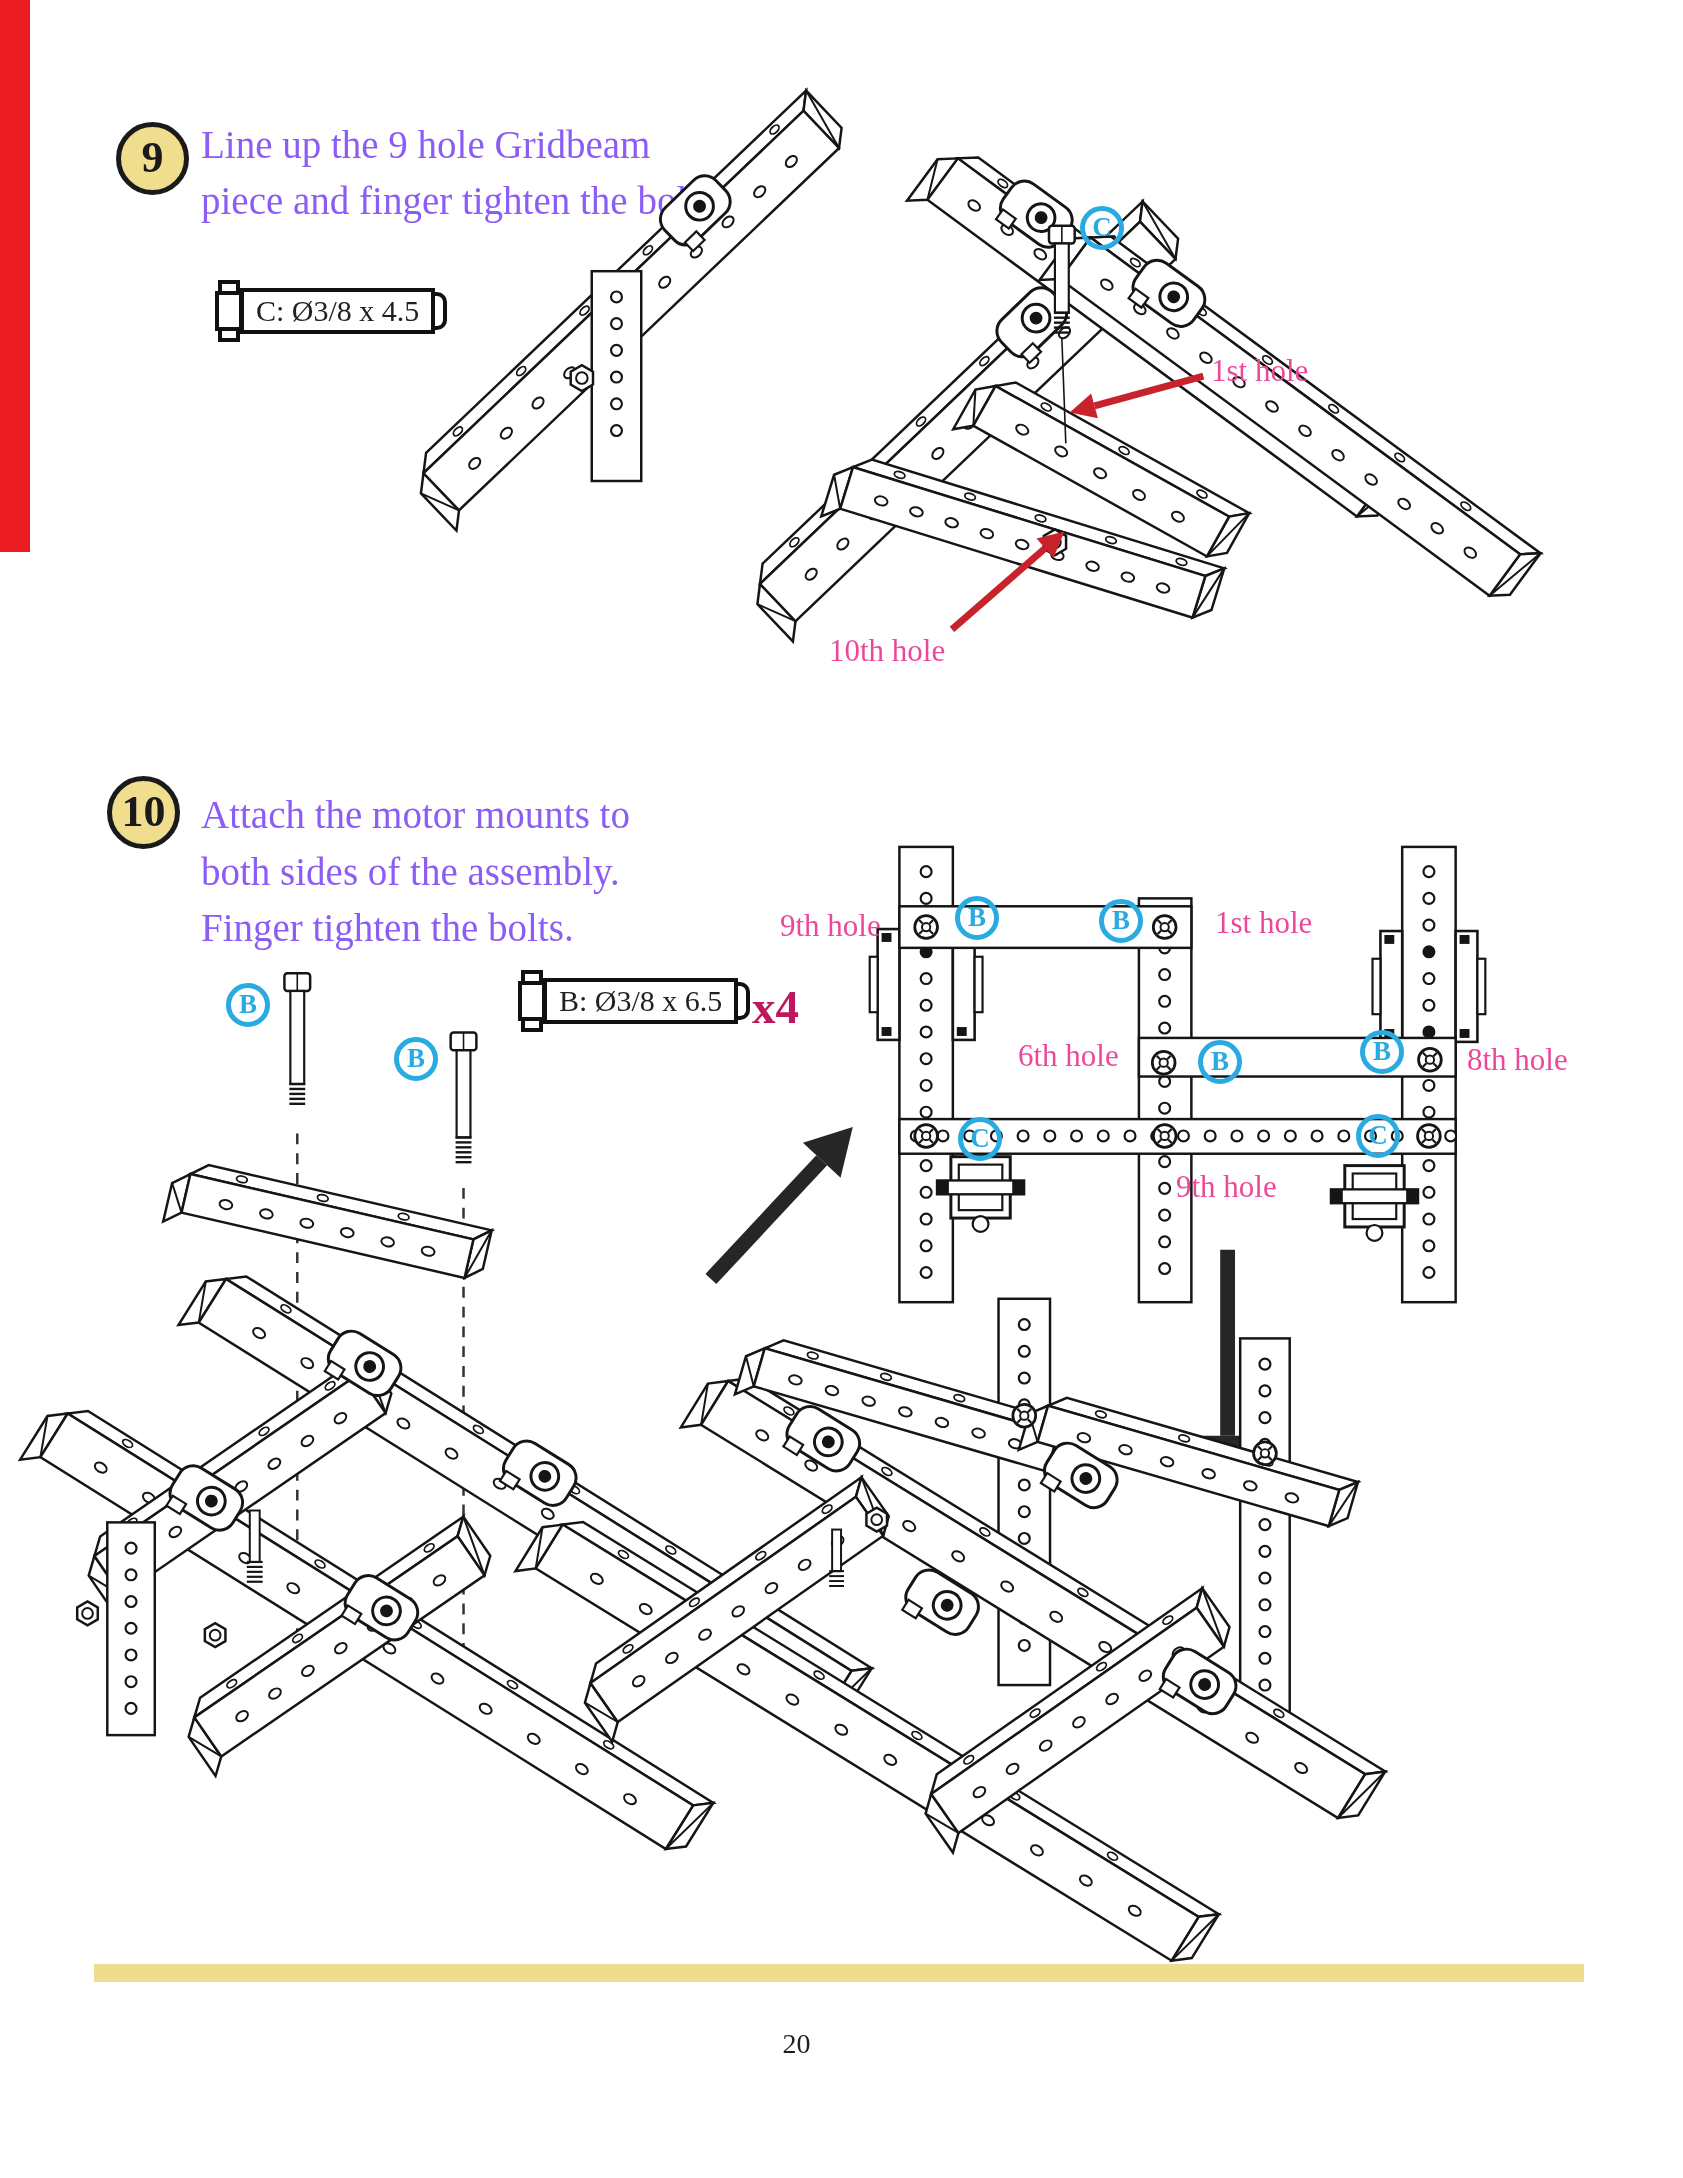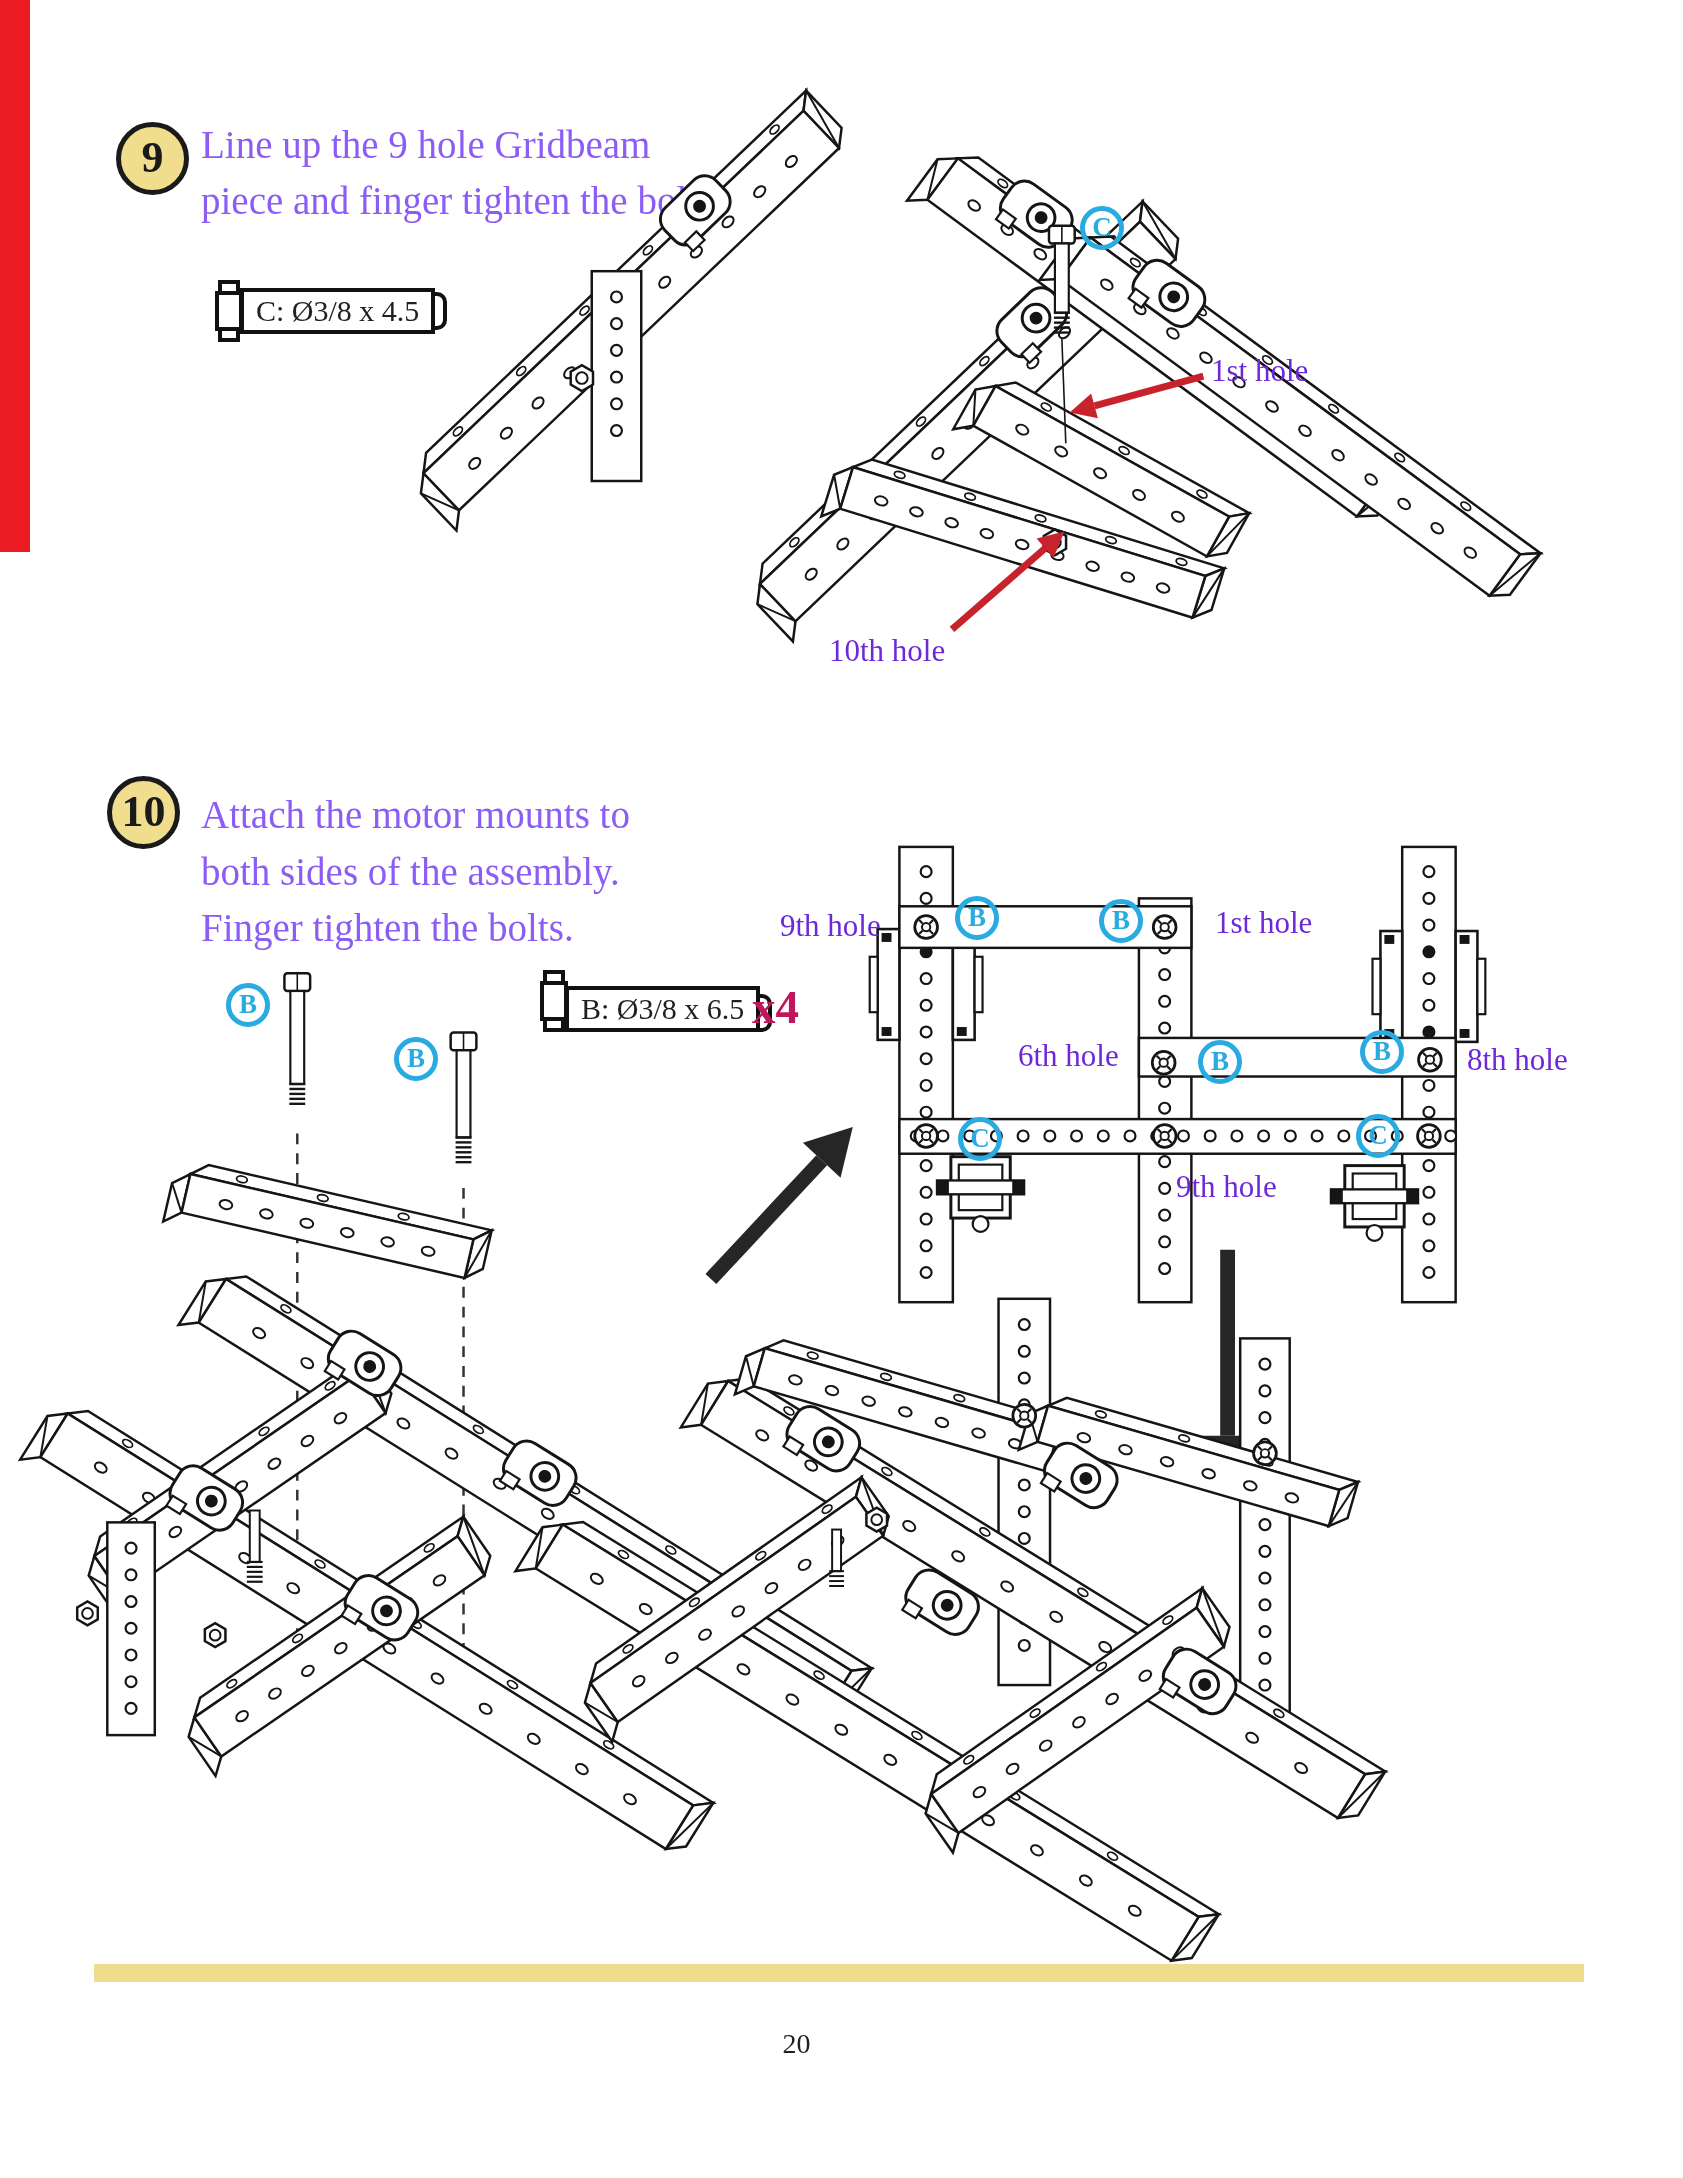--- a/index.html
+++ b/index.html
@@ -3,21 +3,21 @@
 <meta charset="utf-8">
 <style>
   html,body{margin:0;padding:0;background:#ffffff;}
   #page{position:relative;width:1683px;height:2178px;background:#ffffff;overflow:hidden;
         font-family:"Liberation Serif",serif;color:#231F20;}
   .edgebar{position:absolute;left:0;top:0;width:30px;height:552px;background:#EC1C24;}
   .badge{position:absolute;width:73px;height:73px;box-sizing:border-box;background:#F0DE8E;
          border:5px solid #1a1a1a;border-radius:50%;text-align:center;
          font:700 44px/61px "Liberation Serif",serif;color:#1a1a1a;}
   .ins{position:absolute;font:39px/56px "Liberation Serif",serif;color:#8b5cf6;white-space:nowrap;}
-  .rl{position:absolute;font:31px/34px "Liberation Serif",serif;color:#6d28d9;white-space:nowrap;}
+  .rl{position:absolute;font:31px/34px "Liberation Serif",serif;color:#ec4899;white-space:nowrap;}
   .co{position:absolute;width:44px;height:44px;box-sizing:border-box;border:5px solid #29ABE2;
       border-radius:50%;color:#29ABE2;text-align:center;font:600 27px/33px "Liberation Serif",serif;
       transform:translate(-50%,-50%);}
   .blabel{position:absolute;display:flex;align-items:center;}
   .bhead{display:flex;flex-direction:column;align-items:center;}
   .bh1{width:22px;height:15px;border:4px solid #111;box-sizing:border-box;}
   .bh2{width:28px;height:40px;border:4px solid #111;box-sizing:border-box;margin:-4px 0;}
   .bshaft{height:46px;box-sizing:border-box;border:4px solid #111;margin-left:-3px;
           display:flex;align-items:center;padding:0 12px;font:30px "Liberation Serif",serif;
           white-space:nowrap;background:#fff;}
@@ -249,21 +249,21 @@
   <div class="rl" style="left:1211px;top:354px;">1st hole</div>
   <div class="rl" style="left:829px;top:634px;">10th hole</div>
 
   <div class="badge" style="left:107px;top:776px;">
     <span>10</span>
   </div>
   <div class="ins" style="left:201px;top:844px;">both sides of the assembly.</div>
   <div class="ins" style="left:201px;top:787px;">Attach the motor mounts to</div>
   <div class="ins" style="left:201px;top:900px;">Finger tighten the bolts.</div>
 
-  <div class="blabel" style="left:540px;top:970px;align-items:flex-end;">
+  <div class="blabel" style="left:518px;top:970px;">
     <div class="bhead">
       <div class="bh1"></div>
         <div class="bh2"></div>
         <div class="bh1"></div>
     </div>
     <div class="bshaft">B: Ø3/8 x 6.5</div>
     <div class="btip"></div>
   </div>
   <div class="x4" style="left:752px;top:980px;">x4</div>
 

